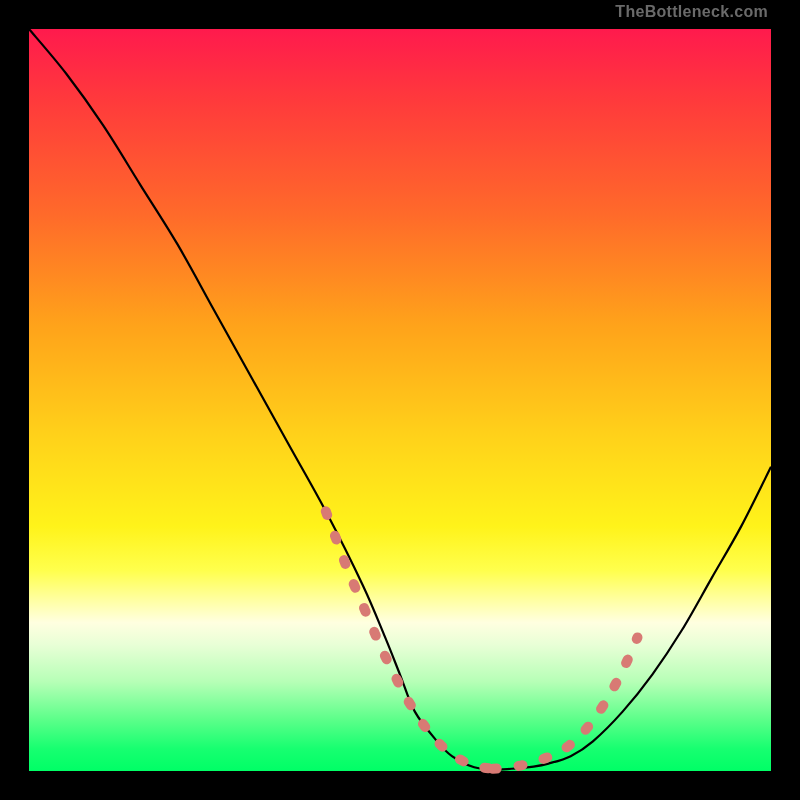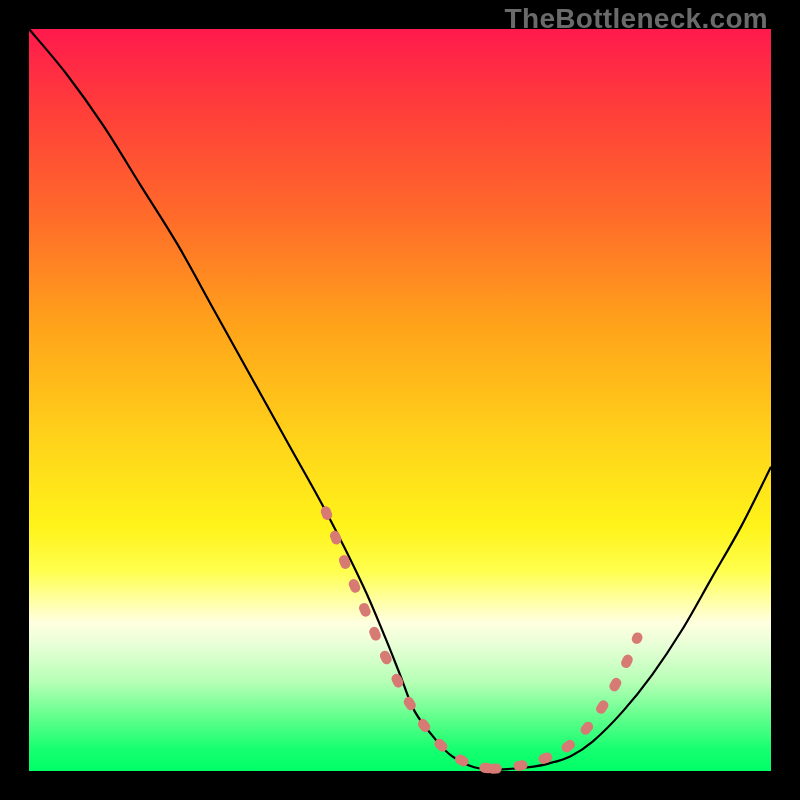--- a/index.html
+++ b/index.html
@@ -35,21 +35,21 @@
       #e8ffd6 83%,
       #b6ffb6 88%,
       #5dff8a 93%,
       #17ff70 97%,
       #00ff66 100%
     );
   }
   .watermark {
     position: absolute;
     color: #6a6a6a;
-    font-size: 28px;
+    font-size: 16px;
     font-weight: 600;
     letter-spacing: 0.3px;
     white-space: nowrap;
   }
   svg.curve {
     position: absolute;
     left: 0;
     top: 0;
     pointer-events: none;
   }

